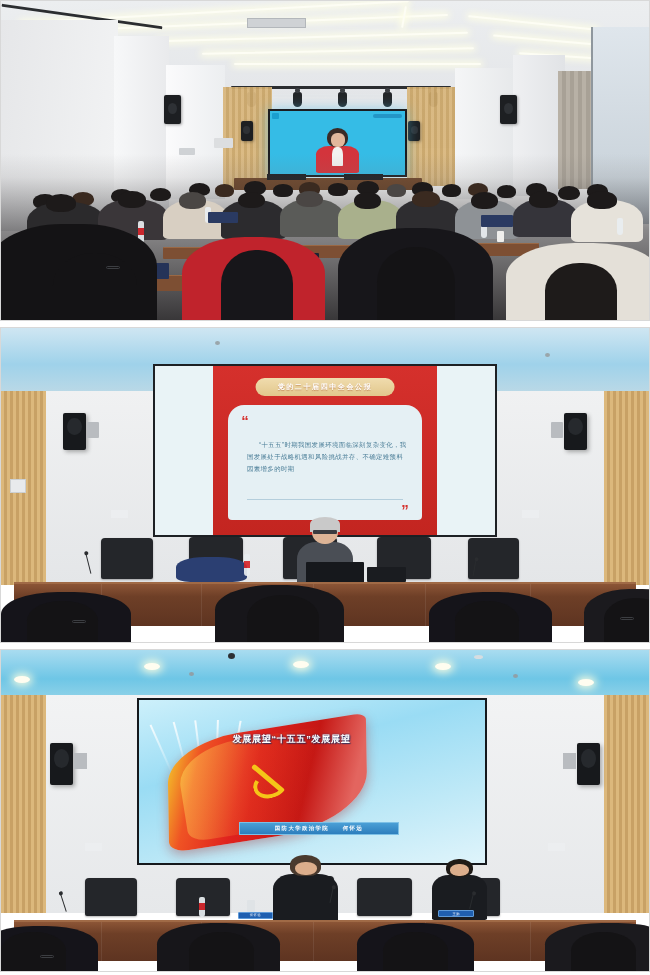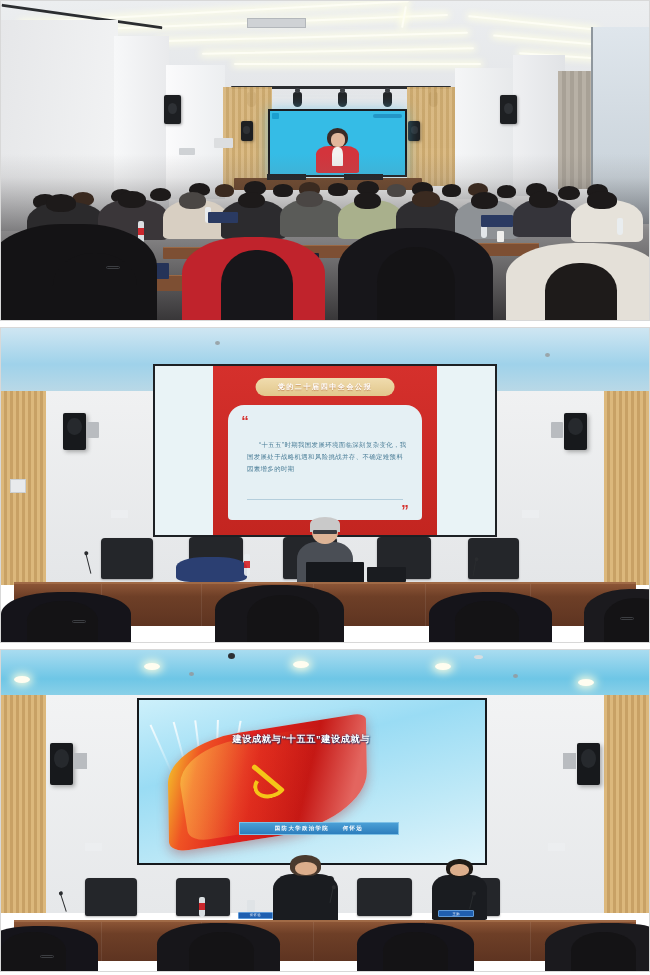--- a/index.html
+++ b/index.html
@@ -567,21 +567,21 @@
         <div class="ray" style="left:74%;transform:rotate(10deg);"></div>
       </div>
       <div class="flag"></div>
       <div class="flag-wave"></div>
       <div class="emblem">
         <div class="sickle"></div>
         <div class="hammer"></div>
       </div>
 
       <div class="slide3-title">
-        <div>建设成就与“十五五”建设成就与</div>
+        <div>发展展望“十五五”发展展望</div>
       </div>
 
       <div class="slide3-sub">
         <span class="slide3-sub-txt">国防大学政治学院　　何怀远</span>
       </div>
     </div>
 
     <div class="wall-speaker" style="left:7.5%;top:29%;height:13%;"></div>
     <div class="wall-speaker" style="right:7.5%;top:29%;height:13%;"></div>
     <div style="position:absolute;left:11.2%;top:32%;width:2%;height:5%;background:#b9bcc0;"></div>

